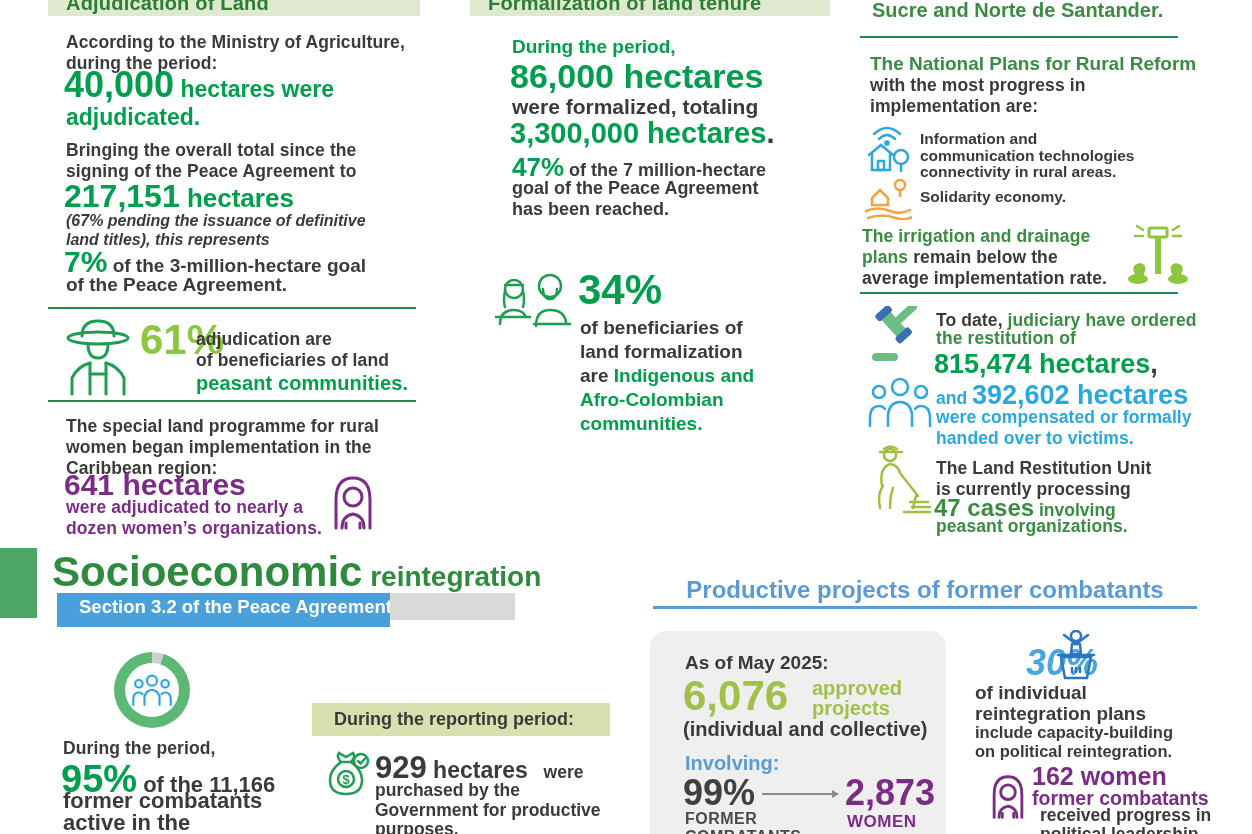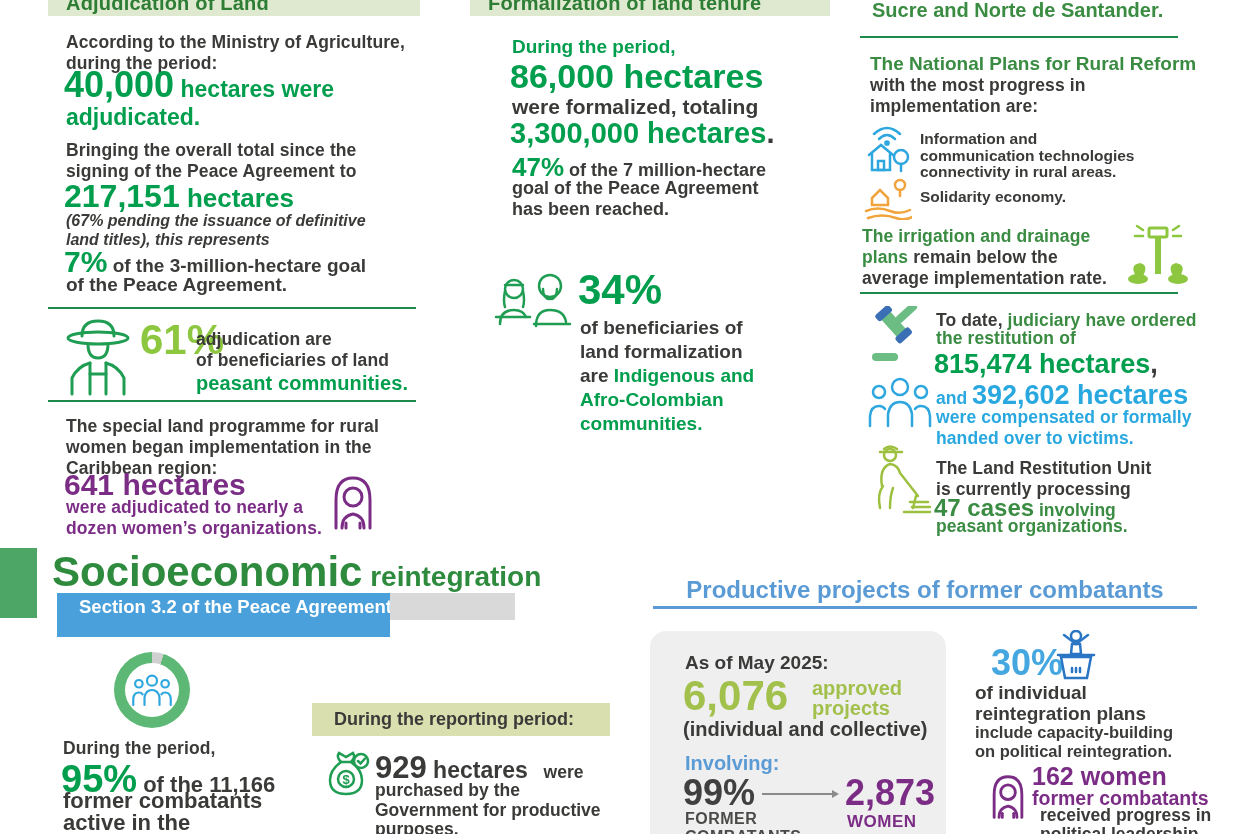--- a/index.html
+++ b/index.html
@@ -270,21 +270,21 @@
   </div>
   <div class="abs ln" style="left:934px;top:494px;">
     <span class="mgreen b" style="font-size:24px;">47 cases</span><span class="mgreen b" style="font-size:17.5px;"> involving</span>
   </div>
   <div class="abs mgreen t17 ln" style="left:936px;top:516px;">peasant organizations.</div>
 
   <div class="abs" style="left:0;top:548px;width:37px;height:70px;background:#4ea666;"></div>
   <div class="abs ln" style="left:52px;top:548px;color:#2e8b3d;">
     <span class="b" style="font-size:42px;">Socioeconomic</span><span class="b" style="font-size:28px;"> reintegration</span>
   </div>
-  <div class="abs" style="left:57px;top:593px;width:333px;height:44px;background:#4aa0db;">
+  <div class="abs" style="left:57px;top:593px;width:333px;height:34px;background:#4aa0db;">
     <span class="white b ln" style="display:block;font-size:18.5px;line-height:27px;padding-left:22px;">Section 3.2 of the Peace Agreement</span>
   </div>
   <div class="abs" style="left:390px;top:593px;width:125px;height:27px;background:#d9d9d9;"></div>
 
   <div class="donut" style="left:114px;top:652px;width:76px;height:76px;background:conic-gradient(from 0deg,#d0d0d0 0deg 18deg,#5cb874 18deg 360deg);">
     <div class="donut-hole"></div>
     <svg class="abs" style="left:18px;top:21px;" width="40" height="34" viewBox="0 0 64 52" fill="none" stroke="#2ea7df" stroke-width="3.5" stroke-linecap="round">
       <circle cx="32" cy="11" r="8"></circle>
       <path d="M20 50 V38 Q22 26 32 26 Q42 26 44 38 V50"></path>
       <circle cx="11" cy="16" r="6"></circle>
@@ -343,21 +343,21 @@
   <div class="abs gray b ln" style="left:683px;top:772px;font-size:36px;">99%</div>
   <div class="arrowline" style="left:762px;top:793px;width:70px;"></div>
   <div class="arrowhead" style="left:832px;top:790px;"></div>
   <div class="abs purple b ln" style="left:845px;top:772px;font-size:36px;">2,873</div>
   <div class="abs b" style="left:685px;top:810px;font-size:16px;line-height:18px;color:#4a4a48;letter-spacing:.5px;">
     <div class="ln">FORMER</div>
     <div class="ln">COMBATANTS</div>
   </div>
   <div class="abs purple b ln" style="left:847px;top:812px;font-size:17px;letter-spacing:.5px;">WOMEN</div>
 
-  <div class="abs lblue b ln" style="left:991px;top:642px;font-size:36px;">30%</div>
+  <div class="abs lblue b ln" style="left:1026px;top:642px;font-size:36px;font-style:italic;">30%</div>
   <svg class="abs" style="left:1048px;top:630px;" width="56" height="54" viewBox="0 0 56 54" fill="none" stroke="#2a76c4" stroke-width="2.5" stroke-linecap="round">
     <circle cx="28" cy="6" r="5"></circle>
     <path d="M28 14 L16 5"></path>
       <path d="M28 14 L40 5"></path>
     <path d="M24 14 H32 L33 24 H23 Z"></path>
     <path d="M10 25 H46"></path>
     <path d="M13 27 H43 L39 48 H17 Z"></path>
     <path d="M24 38 V42 M28 38 V42 M32 38 V42"></path>
   </svg>
   <div class="abs dark b" style="left:975px;top:683px;font-size:19px;line-height:20.5px;">

